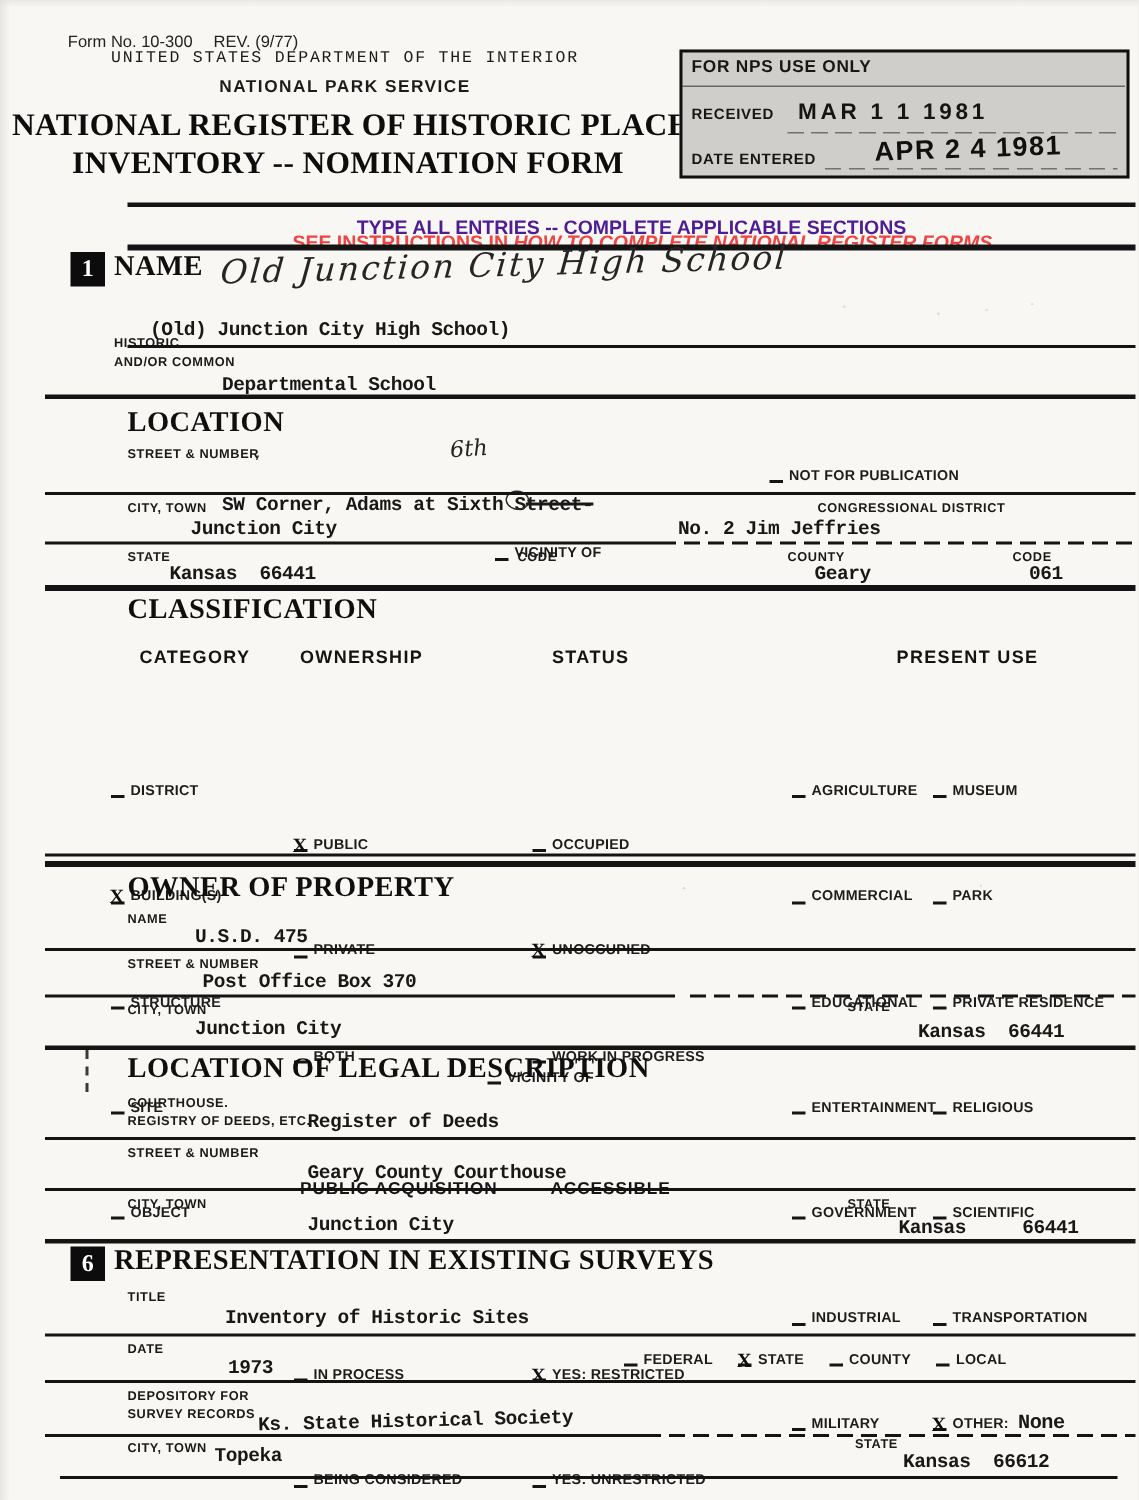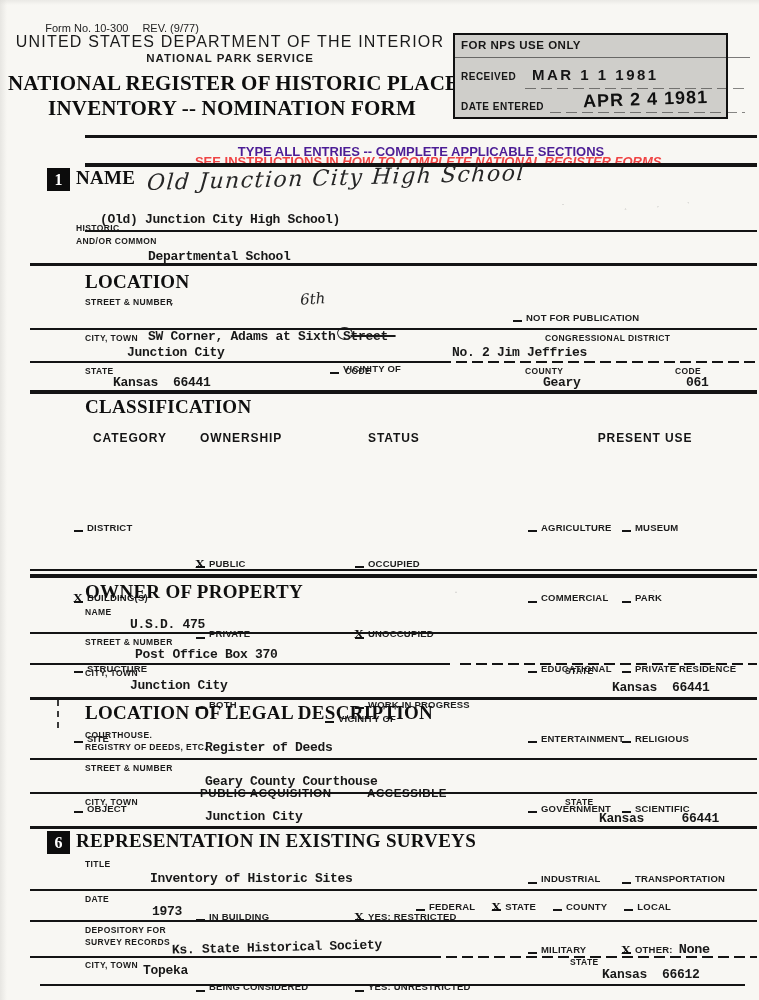--- a/index.html
+++ b/index.html
@@ -22,21 +22,21 @@
           font-family:"Liberation Serif",serif;font-weight:700;font-size:16px;}
   .colhead{font-size:12px;font-weight:700;letter-spacing:.9px;color:#141414;}
   .cb{position:relative;display:block;padding-left:13px;height:16.3px;line-height:16.3px;
       font-size:9.5px;font-weight:700;letter-spacing:.2px;color:#1c1c1c;white-space:nowrap;}
   .cb .line{position:absolute;left:0;bottom:4px;width:9px;height:0;border-bottom:2px solid #141414;}
   .cb .mark{position:absolute;left:-1px;bottom:2px;font-family:"Liberation Serif",serif;
             font-size:13.5px;font-weight:700;line-height:1;color:#0e0e0e;}
   .cb .extra{margin-left:6px;font-size:13.5px;}
   .subhead{height:16.3px;line-height:16.3px;font-size:11.5px;font-weight:700;letter-spacing:.6px;}
   .struck{text-decoration:line-through;text-decoration-thickness:2px;}
-  .npsbox{position:absolute;left:453px;top:33px;width:275px;height:86px;background:#cfceca;
+  .npsbox{position:absolute;left:453px;top:33px;width:300px;height:86px;background:#cfceca;
           border:2.5px solid #101010;box-sizing:border-box;}
   .stampA{font-weight:700;font-size:15px;letter-spacing:2.5px;color:#151515;}
   .stampB{font-weight:700;font-size:18px;letter-spacing:1px;color:#101010;transform:rotate(-2deg);}
   .smudge{position:absolute;opacity:.16;background:
           radial-gradient(2px 1.5px at 12% 40%,#555 40%,transparent 60%),
           radial-gradient(2px 2px at 45% 70%,#666 40%,transparent 60%),
           radial-gradient(1.5px 1.5px at 78% 30%,#555 40%,transparent 60%),
           radial-gradient(2px 1.5px at 62% 55%,#777 40%,transparent 60%);}
   .loopmark{position:absolute;width:14px;height:11px;border:1.7px solid #2a2a2a;border-radius:60% 55% 60% 55%;
             transform:rotate(12deg);background:transparent;}
@@ -47,21 +47,21 @@
 <body>
 
 <div class="page">
   <div class="edge-left"></div>
   <div class="edge-top"></div>
 
   <div class="a" style="left:33px;top:10px;font-size:11px;color:#222;">
     <span>Form No. 10-300</span><span style="display:inline-block;width:14px;"></span><span>REV. (9/77)</span>
   </div>
 
-  <div class="a ctr" style="left:10px;top:33px;width:440px;font-family:Liberation Sans, sans-serif;font-size:16px;letter-spacing:1.2px;color:#1a1a1a;">UNITED STATES DEPARTMENT OF THE INTERIOR</div>
+  <div class="a ctr" style="left:10px;top:33px;width:440px;font-family:Liberation Mono, monospace;font-size:11px;letter-spacing:1.2px;color:#1a1a1a;">UNITED STATES DEPARTMENT OF THE INTERIOR</div>
   <div class="a ctr" style="left:10px;top:52px;width:440px;font-size:11.5px;font-weight:700;letter-spacing:1px;color:#1c1c1c;">NATIONAL PARK SERVICE</div>
   <div class="a ctr" style="left:8px;top:71px;width:448px;font-family:'Liberation Serif',serif;font-weight:700;font-size:21px;letter-spacing:.2px;color:#0d0d0d;">NATIONAL REGISTER OF HISTORIC PLACES</div>
   <div class="a ctr" style="left:8px;top:96px;width:448px;font-family:'Liberation Serif',serif;font-weight:700;font-size:21px;letter-spacing:.2px;color:#0d0d0d;">INVENTORY -- NOMINATION FORM</div>
 
   <div class="npsbox">
     <div class="a" style="left:6px;top:4px;font-size:11.5px;font-weight:700;letter-spacing:.5px;">FOR NPS USE ONLY</div>
     <div class="rule" style="left:0;top:22px;width:295px;height:1.2px;opacity:.55;"></div>
     <div class="a" style="left:6px;top:36px;font-size:10px;font-weight:700;letter-spacing:.5px;">RECEIVED</div>
     <div class="a stampA" style="left:77px;top:31px;">MAR 1 1 1981</div>
     <div class="rule dash" style="left:70px;top:53px;width:220px;height:1.3px;opacity:.5;"></div>
@@ -162,21 +162,21 @@
       
         <div class="cb">
           <span class="line"></span><span class="mark"></span><span class="lbl">BOTH</span>
         </div>
       </div>
     <div class="subhead" style="margin-left:4px;">PUBLIC ACQUISITION</div>
     <div>
       
     
         <div class="cb">
-          <span class="line"></span><span class="mark"></span><span class="lbl">IN BUILDING</span>
+          <span class="line"></span><span class="mark"></span><span class="lbl">IN PROCESS</span>
         </div>
       
         <div class="cb">
           <span class="line"></span><span class="mark"></span><span class="lbl">BEING CONSIDERED</span>
         </div>
       </div>
   </div>
 
   <div class="a" style="left:355px;top:448px;">
     <div>

